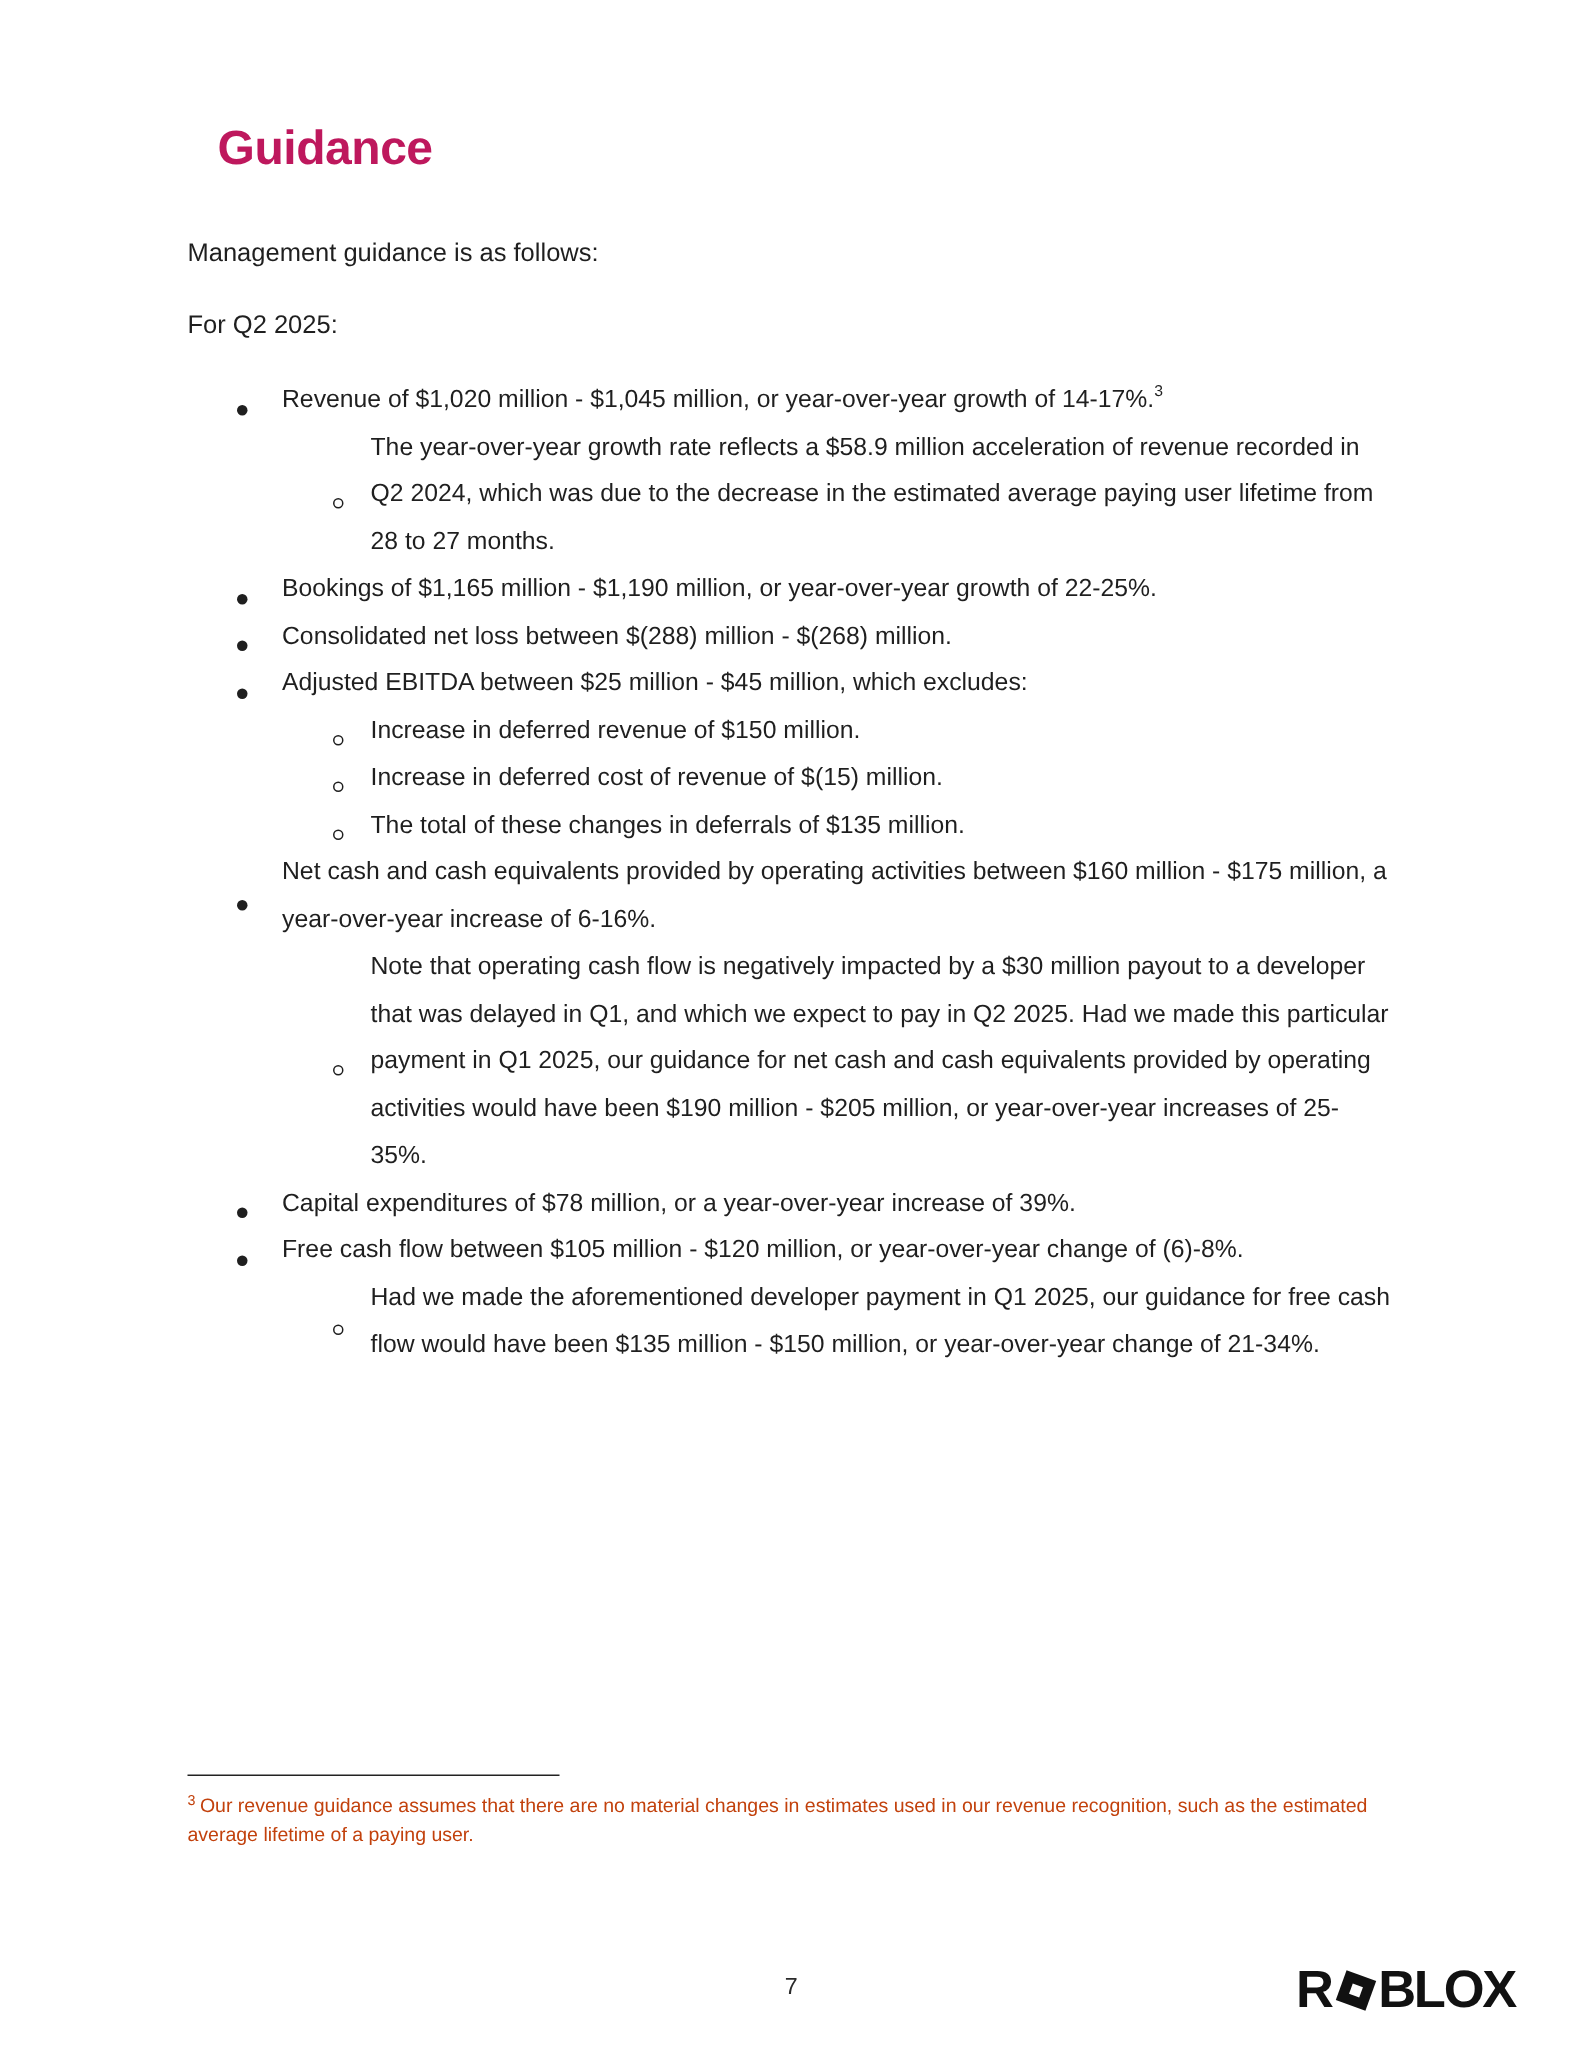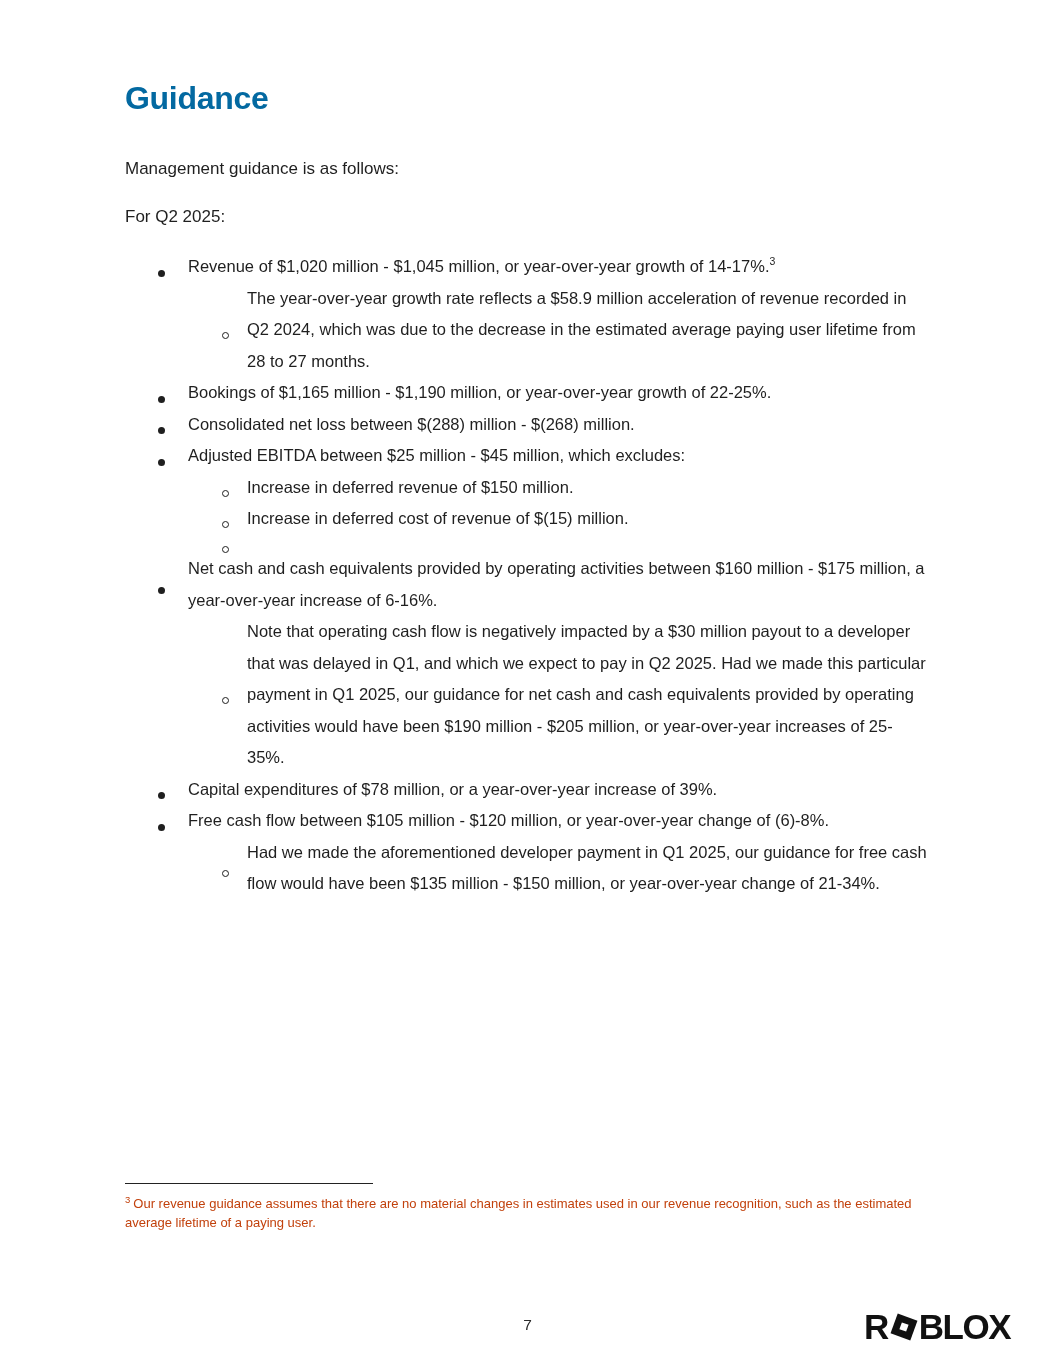--- a/index.html
+++ b/index.html
@@ -15,22 +15,23 @@
     color: #1f1f1f;
   }
   .content {
     padding: 0 125px;
   }
   h1.doc-title {
     margin-top: 80px;
     font-size: 32px;
     line-height: 36px;
     font-weight: 700;
-    color: #0369a1;
+    color: #be185d;
     letter-spacing: -0.3px;
+    margin-left: 20px;
   }
   p.para {
     font-size: 17px;
     line-height: 24px;
     color: #1f1f1f;
   }
   .intro { margin-top: 41px; }
   .period { margin-top: 24px; }
   .bullet-list { margin-top: 22px; }
   .li1 {
@@ -161,20 +162,21 @@
       <div class="li2">
         <span class="circ"></span>
         <p class="li-text">Increase in deferred revenue of $150 million.</p>
       </div>
       <div class="li2">
         <span class="circ"></span>
         <p class="li-text">Increase in deferred cost of revenue of $(15) million.</p>
       </div>
       <div class="li2">
         <span class="circ"></span>
+        <p class="li-text">The total of these changes in deferrals of $135 million.</p>
       </div>
 
       <div class="li1">
         <span class="dot"></span>
         <p class="li-text">Net cash and cash equivalents provided by operating activities between $160 million - $175 million, a year-over-year increase of 6-16%.</p>
       </div>
       <div class="li2">
         <span class="circ"></span>
         <p class="li-text">Note that operating cash flow is negatively impacted by a $30 million payout to a developer that was delayed in Q1, and which we expect to pay in Q2 2025.  Had we made this particular payment in Q1 2025, our guidance for net cash and cash equivalents provided by operating activities would have been $190 million - $205 million, or year-over-year increases of 25-35%.</p>
       </div>

